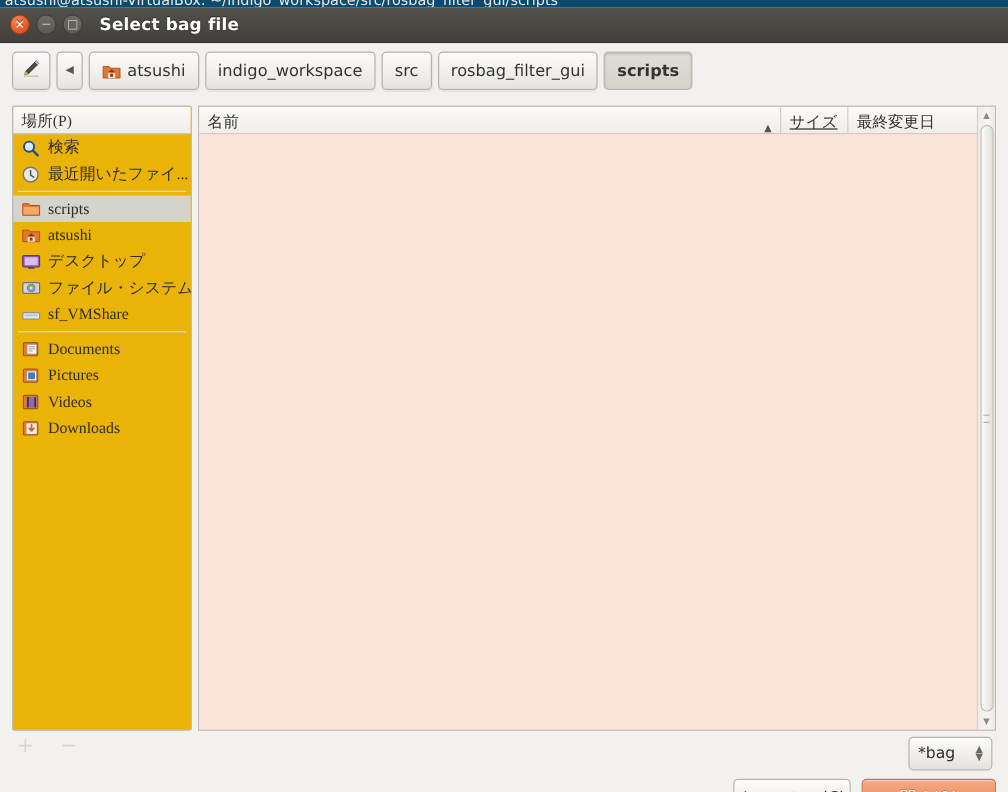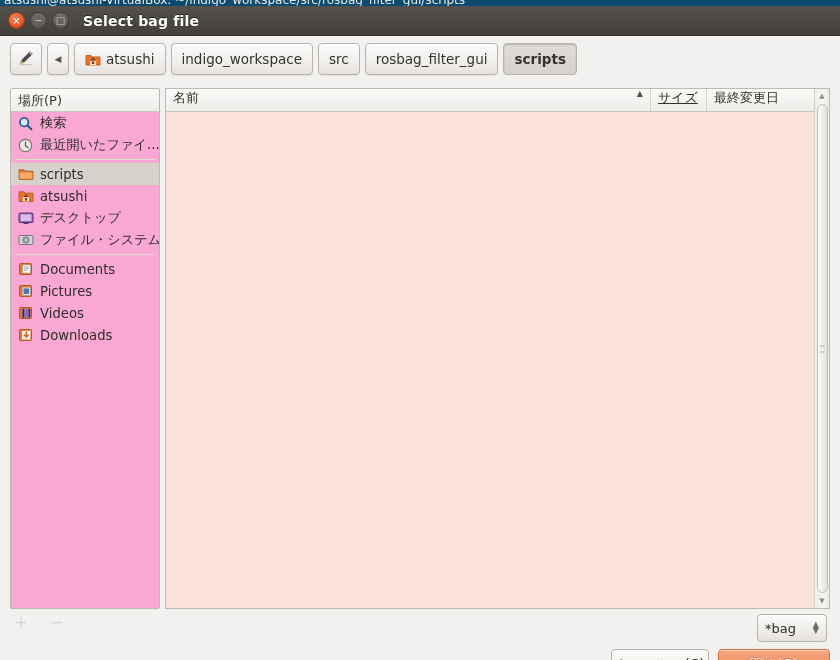--- a/index.html
+++ b/index.html
@@ -86,24 +86,25 @@
     background: linear-gradient(to bottom, #e0ddd8 0%, #d6d2cc 100%);
     box-shadow: 0 1px 2px rgba(0,0,0,.18) inset;
     font-weight: bold;
   }
   .crumb-icon { margin-right: 5px; display: inline-flex; }
 
   
   #sidebar {
     position: absolute; left: 10px; top: 52px;
     width: 150px; height: 521px;
-    background: #f9a8d4;
+    background: #eab308;
     border: 1px solid #bdb9b3;
     border-radius: 2px;
     overflow: hidden;
+    font-family: Liberation Serif, serif;
   }
   #sidebar-header {
     height: 23px; line-height: 23px;
     padding-left: 7px;
     font-size: 13px; color: #35332f;
     background: linear-gradient(to bottom, #fbfaf9 0%, #efedea 100%);
     border-bottom: 1px solid #cac6c0;
   }
   .sb-item {
     height: 22px;
@@ -134,21 +135,21 @@
     border: 1px solid #bdb9b3;
     background: #fbe7df;
     overflow: hidden;
   }
   #col-header {
     display: flex; height: 23px;
     background: linear-gradient(to bottom, #fbfaf9 0%, #efedea 100%);
     border-bottom: 1px solid #c9c5bf;
   }
   .col {
-    display: flex; align-items: flex-start;
+    display: flex; align-items: flex-end;
     font-size: 13px; color: #33312d;
     padding: 0 7px;
     border-right: 1px solid #d4d0ca;
     white-space: nowrap;
   }
   .col.name { flex: 1 1 auto; justify-content: space-between; }
   .col.size { width: 56px; text-decoration: underline; }
   .col.mtime { width: 122px; border-right: none; }
   .sort-arrow { font-size: 8px; color: #55524d; margin-left: 6px; }
   #file-rows {
@@ -340,20 +341,29 @@
       <span class="sb-icon">
         <svg width="16" height="14" viewBox="0 0 16 14">
           <rect x="1" y="2.5" width="14" height="9" rx="1.4" fill="#cfd4d8" stroke="#6f7579" stroke-width="1"></rect>
           <circle cx="8" cy="7" r="3.2" fill="#9aa2a8" stroke="#6f7579" stroke-width=".7"></circle>
           <circle cx="8" cy="7" r="1" fill="#e7eaec"></circle>
         </svg>
       </span>
       <span>ファイル・システム</span>
     </div>
 
+    <div class="sb-item">
+      <span class="sb-icon">
+        <svg width="16" height="14" viewBox="0 0 16 14">
+          <rect x="1" y="5.5" width="14" height="5.5" rx="1.2" fill="#e3e5e7" stroke="#8d9296" stroke-width="1"></rect>
+          <rect x="2.6" y="7.2" width="10.8" height="1.2" fill="#b9bec2"></rect>
+        </svg>
+      </span>
+      <span>sf_VMShare</span>
+    </div>
 
     <div class="sb-sep"></div>
 
     <div class="sb-item">
       <span class="sb-icon">
         <svg width="16" height="14" viewBox="0 0 16 14">
           <rect x="1.5" y="1.5" width="12" height="11" rx="1" fill="#e8772e" stroke="#a8501a" stroke-width=".9"></rect>
           <rect x="4.5" y="3" width="8" height="8" fill="#fdfdfc" stroke="#9c9791" stroke-width=".6"></rect>
           <path d="M5.8 5h5.2M5.8 6.7h5.2M5.8 8.4h3.4" stroke="#8b8780" stroke-width=".7"></path>
         </svg>

